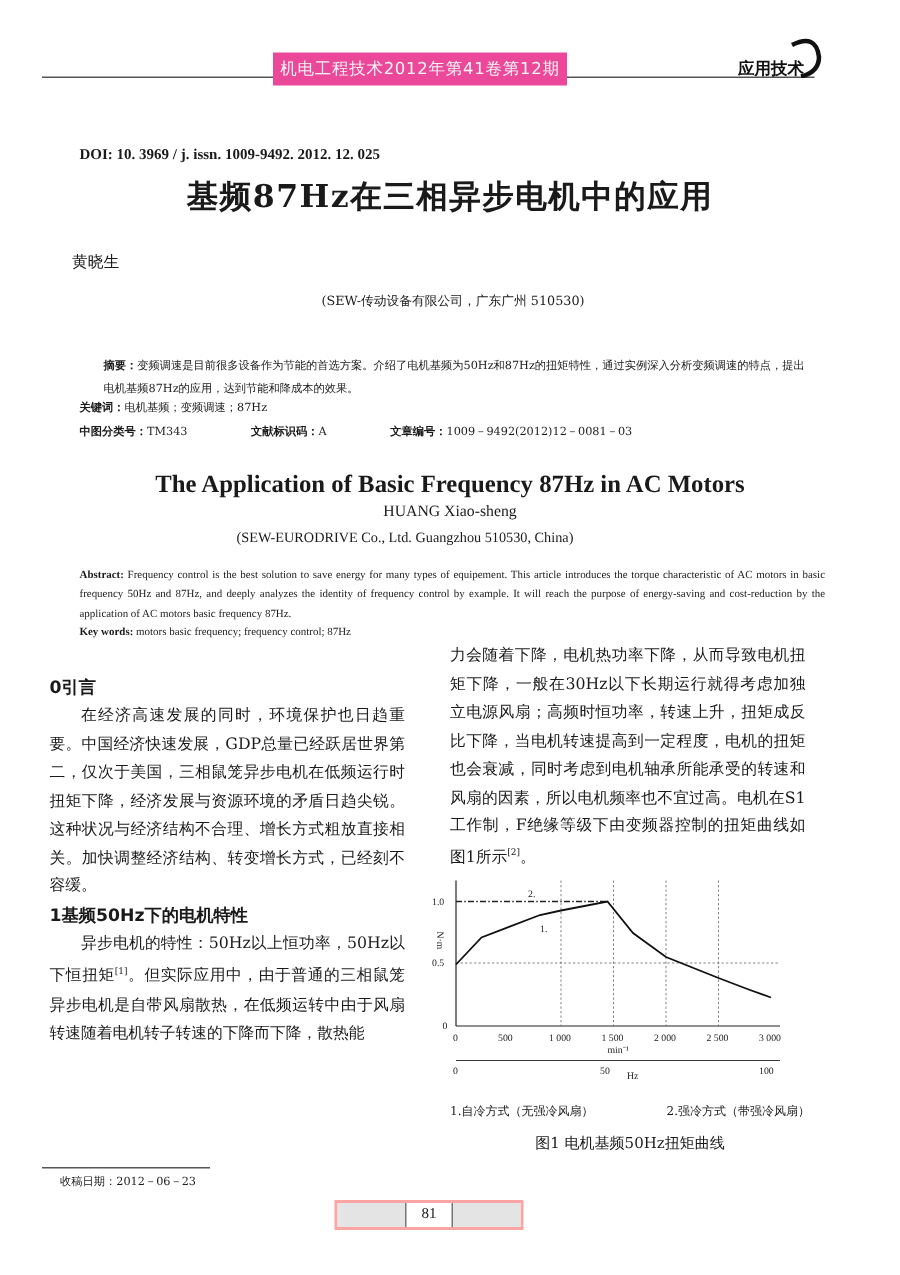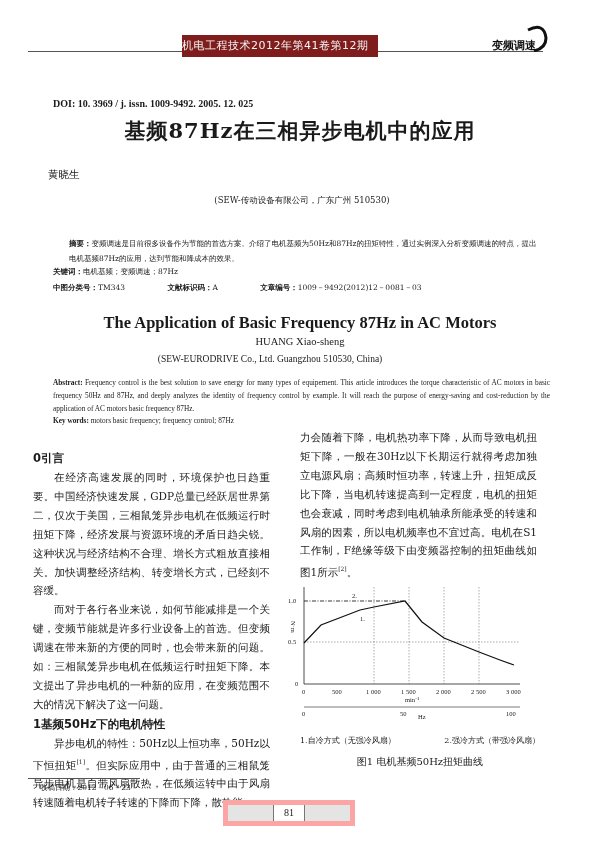--- a/index.html
+++ b/index.html
@@ -6,23 +6,23 @@
   body {
     width: 600px; height: 850px; position: relative; overflow: hidden;
     background: #ffffff; color: #1a1a1a;
     font-family: "DejaVu Serif", "Liberation Serif", serif;
   }
   .abs { position: absolute; }
 
   
   .hdr-rule { left: 28px; top: 51px; width: 515px; height: 1px; background: #555; }
   .hdr-box {
-    left: 182px; top: 35px; width: 196px; height: 22px; background: #7f1d1d;
+    left: 182px; top: 35px; width: 196px; height: 22px; background: #ec4899;
     color: #f4f4f4; font-family: "DejaVu Sans", sans-serif; font-size: 11px;
-    line-height: 22px; text-align: left; letter-spacing: 0.5px;
+    line-height: 22px; text-align: center; letter-spacing: 0.5px;
   }
   .hdr-section { left: 492px; top: 38px; font-family: "DejaVu Sans", sans-serif; font-size: 11px; font-weight: bold; color:#111; }
   .hdr-arc { left: 526px; top: 24px; width: 22px; height: 28px; }
 
   
   .doi { left: 53px; top: 98px; font-family: "Liberation Serif", serif; font-size: 10px; font-weight: bold; }
   .title-cn { left: 0; width: 600px; top: 117px; text-align: center; font-size: 21px; font-weight: bold; letter-spacing: 1px; }
   .author-cn { left: 0; width: 600px; top: 168px; text-align: left; font-size: 10.5px; margin-left: 48px; }
   .affil-cn { left: 0; width: 548px; top: 195px; text-align: center; font-size: 8.5px; padding-left: 28px; }
 
@@ -48,35 +48,35 @@
 
   .foot-rule { left: 28px; top: 778px; width: 112px; height: 1px; background: #555; }
   .foot-note { left: 40px; top: 783px; font-size: 7.5px; }
 
   
   .chart { left: 282px; top: 583px; width: 240px; height: 140px; }
   .legend { left: 300px; top: 735px; width: 240px; font-size: 8px; display:flex; justify-content: space-between; }
   .fig-cap { left: 300px; top: 755px; width: 240px; text-align: center; font-size: 10px; }
 
   
-  .pn { left: 223px; top: 800px; height: 16px; display: flex; border: 5px solid #fca5a5; }
+  .pn { left: 223px; top: 800px; height: 16px; display: flex; border: 2px solid #fca5a5; }
   .pn .shade { width: 45px; background: #e4e4e4; }
   .pn .num { width: 30px; text-align: center; font-family: "Liberation Serif", serif; font-size: 10px; line-height: 16px; border-left:1px solid #777; border-right:1px solid #777; }
 </style>
 </head>
 <body>
 
 <div class="abs hdr-rule"></div>
 <div class="abs hdr-box">机电工程技术2012年第41卷第12期</div>
-<div class="abs hdr-section">变频调速</div>
+<div class="abs hdr-section">应用技术</div>
 <svg class="abs hdr-arc" viewBox="0 0 22 28">
   <path d="M2 6 Q18 -2 20 14 Q20 24 8 27" fill="none" stroke="#111" stroke-width="3"></path>
 </svg>
 
-<div class="abs doi">DOI: 10. 3969 / j. issn. 1009-9492. 2005. 12. 025</div>
+<div class="abs doi">DOI: 10. 3969 / j. issn. 1009-9492. 2012. 12. 025</div>
 <div class="abs title-cn">基频87Hz在三相异步电机中的应用</div>
 <div class="abs author-cn">黄晓生</div>
 <div class="abs affil-cn">(SEW-传动设备有限公司，广东广州   510530)</div>
 
 <div class="abs abs-cn">
   <span class="lbl">摘要：</span><span>变频调速是目前很多设备作为节能的首选方案。介绍了电机基频为50Hz和87Hz的扭矩特性，通过实例深入分析变频调速的特点，提出电机基频87Hz的应用，达到节能和降成本的效果。</span>
 </div>
 <div class="abs meta-line" style="top:267px">
   <span class="lbl">关键词：</span><span>电机基频；变频调速；87Hz</span>
 </div>
@@ -92,21 +92,20 @@
 <div class="abs abs-en">
   <span class="lbl">Abstract:</span><span> Frequency control is the best solution to save energy for many types of equipement. This article introduces the torque characteristic of AC motors in basic frequency 50Hz and 87Hz,  and deeply analyzes the identity of frequency control by example. It will reach the purpose of energy-saving and cost-reduction by the application of AC motors basic frequency 87Hz.</span>
 </div>
 <div class="abs kw-en">
   <span class="lbl">Key words:</span><span> motors basic frequency; frequency control; 87Hz</span>
 </div>
 
 <div class="abs col col-left">
   <div class="sec-head">0引言</div>
   <div class="indent">在经济高速发展的同时，环境保护也日趋重要。中国经济快速发展，GDP总量已经跃居世界第二，仅次于美国，三相鼠笼异步电机在低频运行时扭矩下降，经济发展与资源环境的矛盾日趋尖锐。这种状况与经济结构不合理、增长方式粗放直接相关。加快调整经济结构、转变增长方式，已经刻不容缓。</div>
-  <div class="indent">而对于各行各业来说，如何节能减排是一个关键，变频节能就是许多行业设备上的首选。但变频调速在带来新的方便的同时，也会带来新的问题。如：三相鼠笼异步电机在低频运行时扭矩下降。本文提出了异步电机的一种新的应用，在变频范围不大的情况下解决了这一问题。</div>
   <div class="sec-head">1基频50Hz下的电机特性</div>
   <div class="indent"><span>异步电机的特性：50Hz以上恒功率，50Hz以下恒扭矩</span><span class="sup">[1]</span><span>。但实际应用中，由于普通的三相鼠笼异步电机是自带风扇散热，在低频运转中由于风扇转速随着电机转子转速的下降而下降，散热能</span></div>
 </div>
 
 <div class="abs foot-rule"></div>
 <div class="abs foot-note">收稿日期：2012－06－23</div>
 
 <div class="abs col col-right">
   <div><span>力会随着下降，电机热功率下降，从而导致电机扭矩下降，一般在30Hz以下长期运行就得考虑加独立电源风扇；高频时恒功率，转速上升，扭矩成反比下降，当电机转速提高到一定程度，电机的扭矩也会衰减，同时考虑到电机轴承所能承受的转速和风扇的因素，所以电机频率也不宜过高。电机在S1工作制，F绝缘等级下由变频器控制的扭矩曲线如图1所示</span><span class="sup">[2]</span><span>。</span></div>
 </div>

